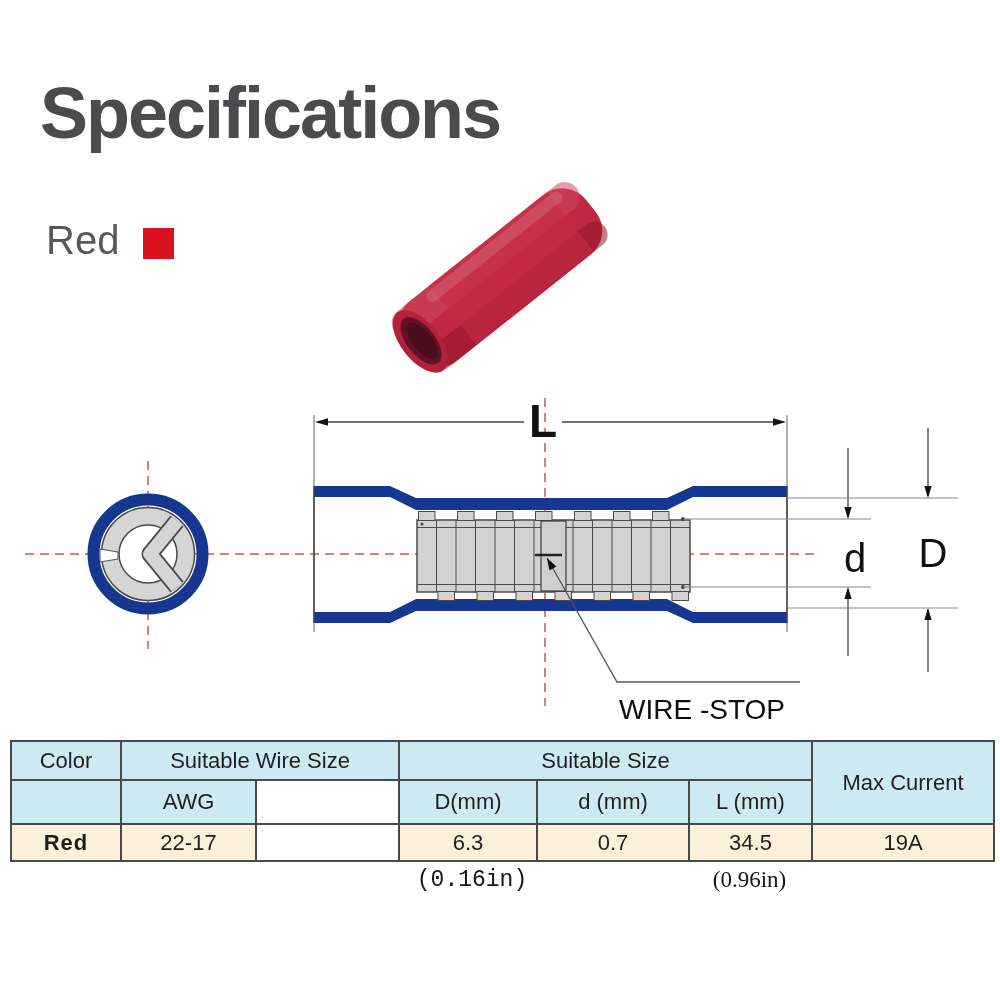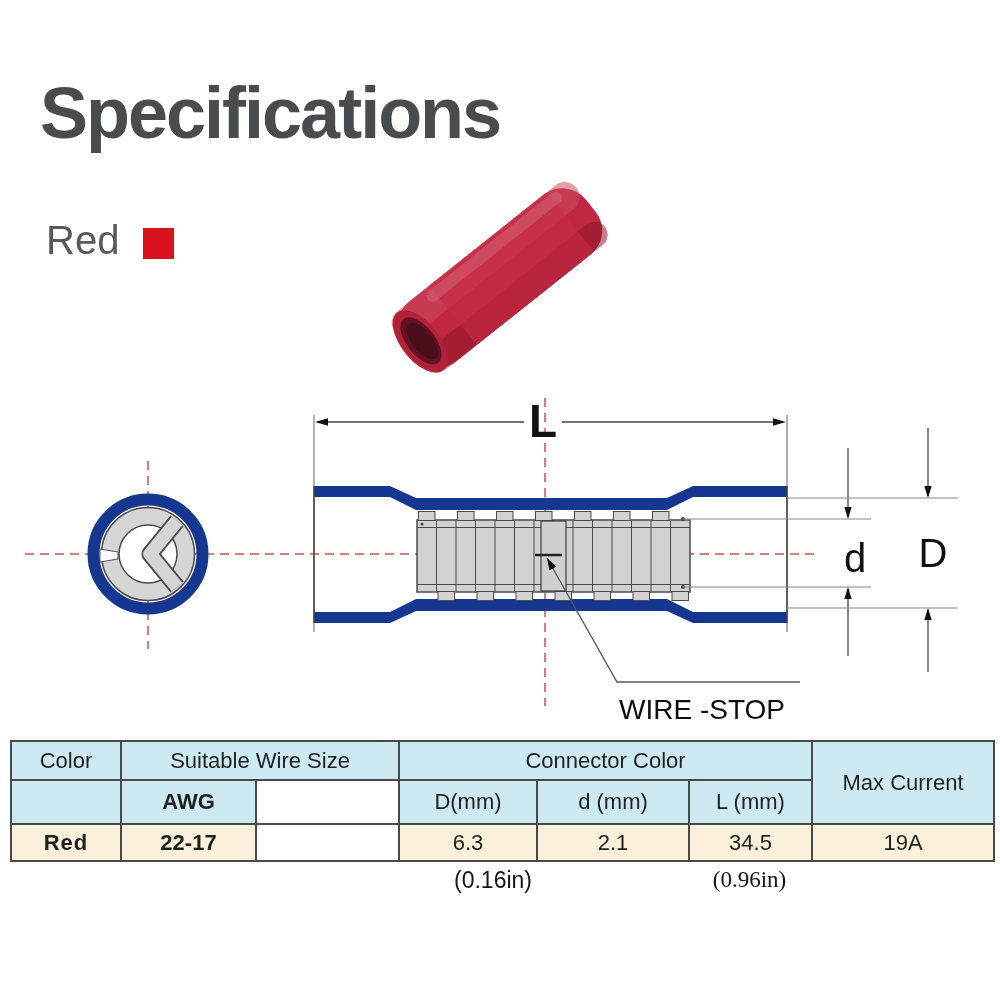--- a/index.html
+++ b/index.html
@@ -26,26 +26,26 @@
   table.spec td{
     border:2px solid #4a4a4a;text-align:center;vertical-align:middle;
     font-size:22px;color:#1f1f1f;padding:0;overflow:hidden;
   }
   td.hdr{background:#cde9f2;}
   td.dat{background:#fbf0da;}
   tr.r1 td{height:37px;}
   tr.r2 td{height:42px;}
   tr.r3 td{height:35px;}
   td.erased{background:#ffffff;border-left:none;border-right:none;border-bottom:none;}
-  td.no-right{border-right:none;font-weight:bold;}
+  td.no-right{border-right:none;}
   td.colorname{color:#c2246e;font-weight:bold;letter-spacing:1px;}
   .overflow-val{
     position:absolute;top:127px;font-size:23px;color:#151515;text-align:center;
   }
-  #ov-d{left:404px;width:158px;}
+  #ov-d{left:383px;width:158px;font-family:Liberation Mono, monospace;}
   #ov-di{left:526px;width:152px;}
   #ov-l{left:678px;width:123px;font-family:Liberation Serif, serif;}
 </style>
 </head>
 <body>
 
 <h1 id="page-title" class="abs">Specifications</h1>
 
 <div id="variant-row" class="abs">
   <span id="variant-label">Red</span>
@@ -176,37 +176,37 @@
         <col style="width:143px">
       <col style="width:138px">
         <col style="width:152px">
         <col style="width:123px">
       <col style="width:182px">
     </colgroup>
     <tbody>
         <tr class="r1">
       <td class="hdr">Color</td>
       <td class="hdr" colspan="2">Suitable Wire Size</td>
-      <td class="hdr" colspan="3">Connector Color</td>
+      <td class="hdr" colspan="3">Suitable Size</td>
       <td class="hdr" rowspan="2">Max Current</td>
     </tr>
     <tr class="r2">
       <td class="hdr"></td>
       <td class="hdr no-right">AWG</td>
       <td class="erased"></td>
       <td class="hdr">D(mm)</td>
       <td class="hdr">d (mm)</td>
       <td class="hdr">L (mm)</td>
     </tr>
     <tr class="r3">
       <td class="dat colorname">Red</td>
       <td class="dat no-right">22-17</td>
       <td class="erased"></td>
       <td class="dat">6.3</td>
-      <td class="dat">2.1</td>
+      <td class="dat">0.7</td>
       <td class="dat">34.5</td>
       <td class="dat">19A</td>
     </tr>
   </tbody>
     </table>
   <div id="ov-d" class="overflow-val">(0.16in)</div>
   <div id="ov-l" class="overflow-val">(0.96in)</div>
 </div>
 
 </body></html>

